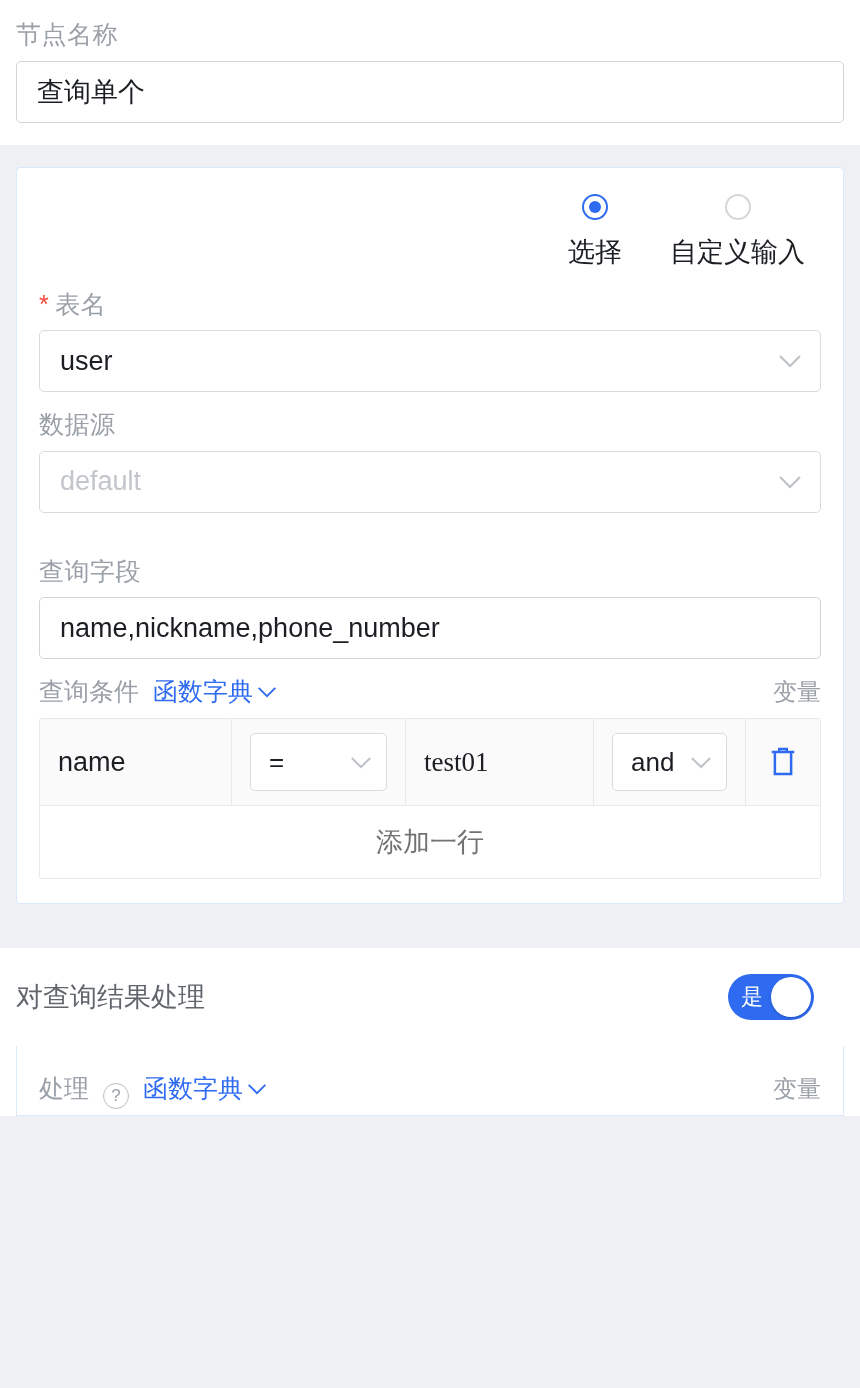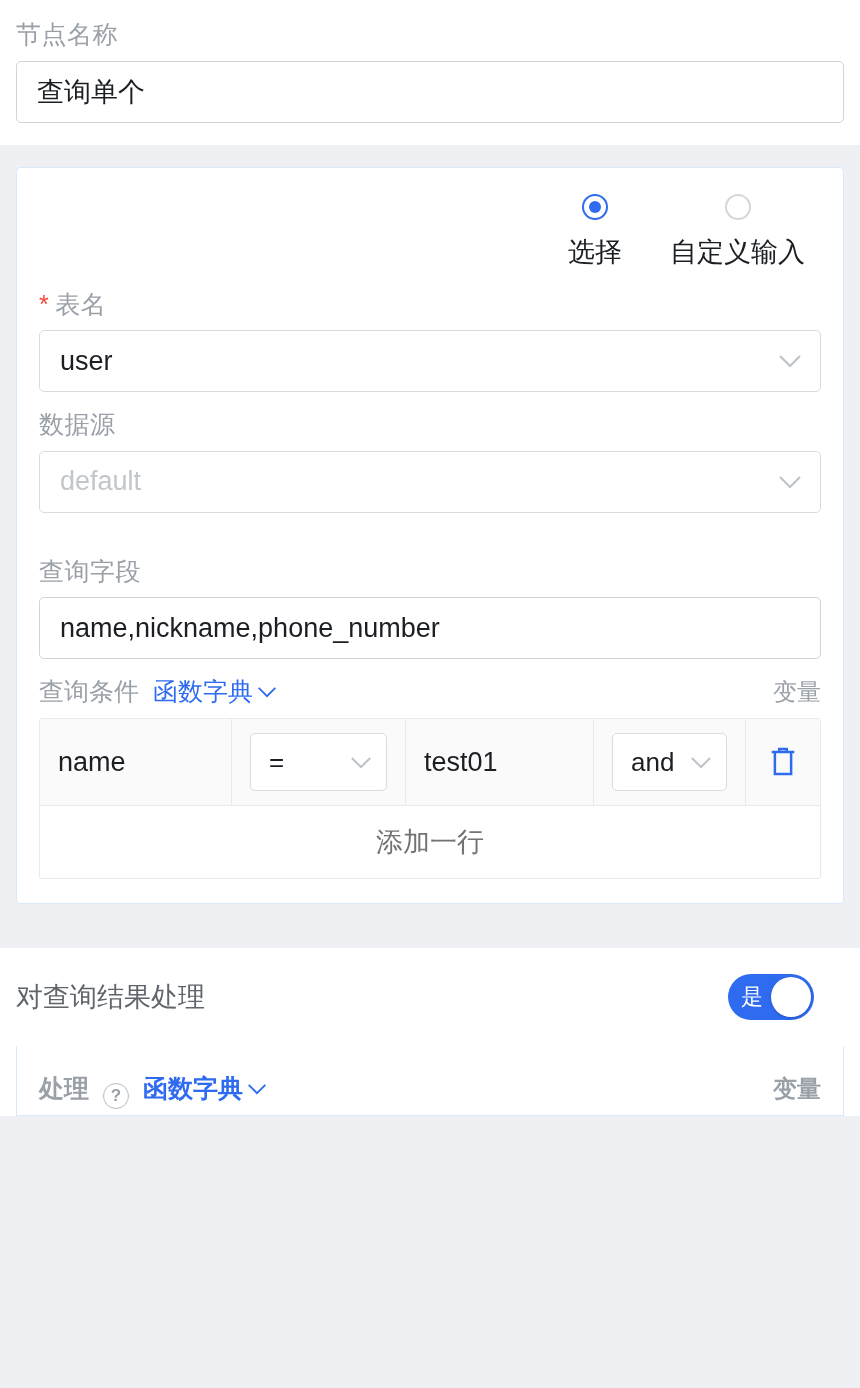--- a/index.html
+++ b/index.html
@@ -197,21 +197,21 @@
   .cond-cell {
     border-right: 1px solid #e8e9eb;
     display: flex;
     align-items: center;
     padding: 14px 18px;
     box-sizing: border-box;
     min-height: 80px;
   }
   .cell-field { width: 192px; font-size: 27px; color: #1b1e23; }
   .cell-op    { width: 174px; }
-  .cell-value { width: 188px; font-size: 27px; color: #1b1e23; }
+  .cell-value { width: 188px; font-size: 27px; color: #1b1e23; font-family: Liberation Serif, serif; }
   .cell-join  { width: 152px; }
   .cell-del   { flex: 1; border-right: none; justify-content: center; }
 
   .mini-select {
     box-sizing: border-box;
     width: 100%;
     height: 58px;
     border: 1px solid #d9dbdf;
     border-radius: 5px;
     background: #fff;
@@ -287,21 +287,20 @@
   .result-block {
     background: #fff;
     padding: 0 16px 0 16px;
   }
   .result-inner {
     border: 1px solid #dae8fb;
     border-top: none;
     box-sizing: border-box;
     padding: 20px 22px 0 22px;
     background: #fff;
-    font-weight: bold;
   }
   .code-editor {
     border: 1px solid #dcdfe3;
     border-bottom: none;
     background: #fff;
     height: 168px;
     box-sizing: border-box;
     position: relative;
     overflow: hidden;
   }

